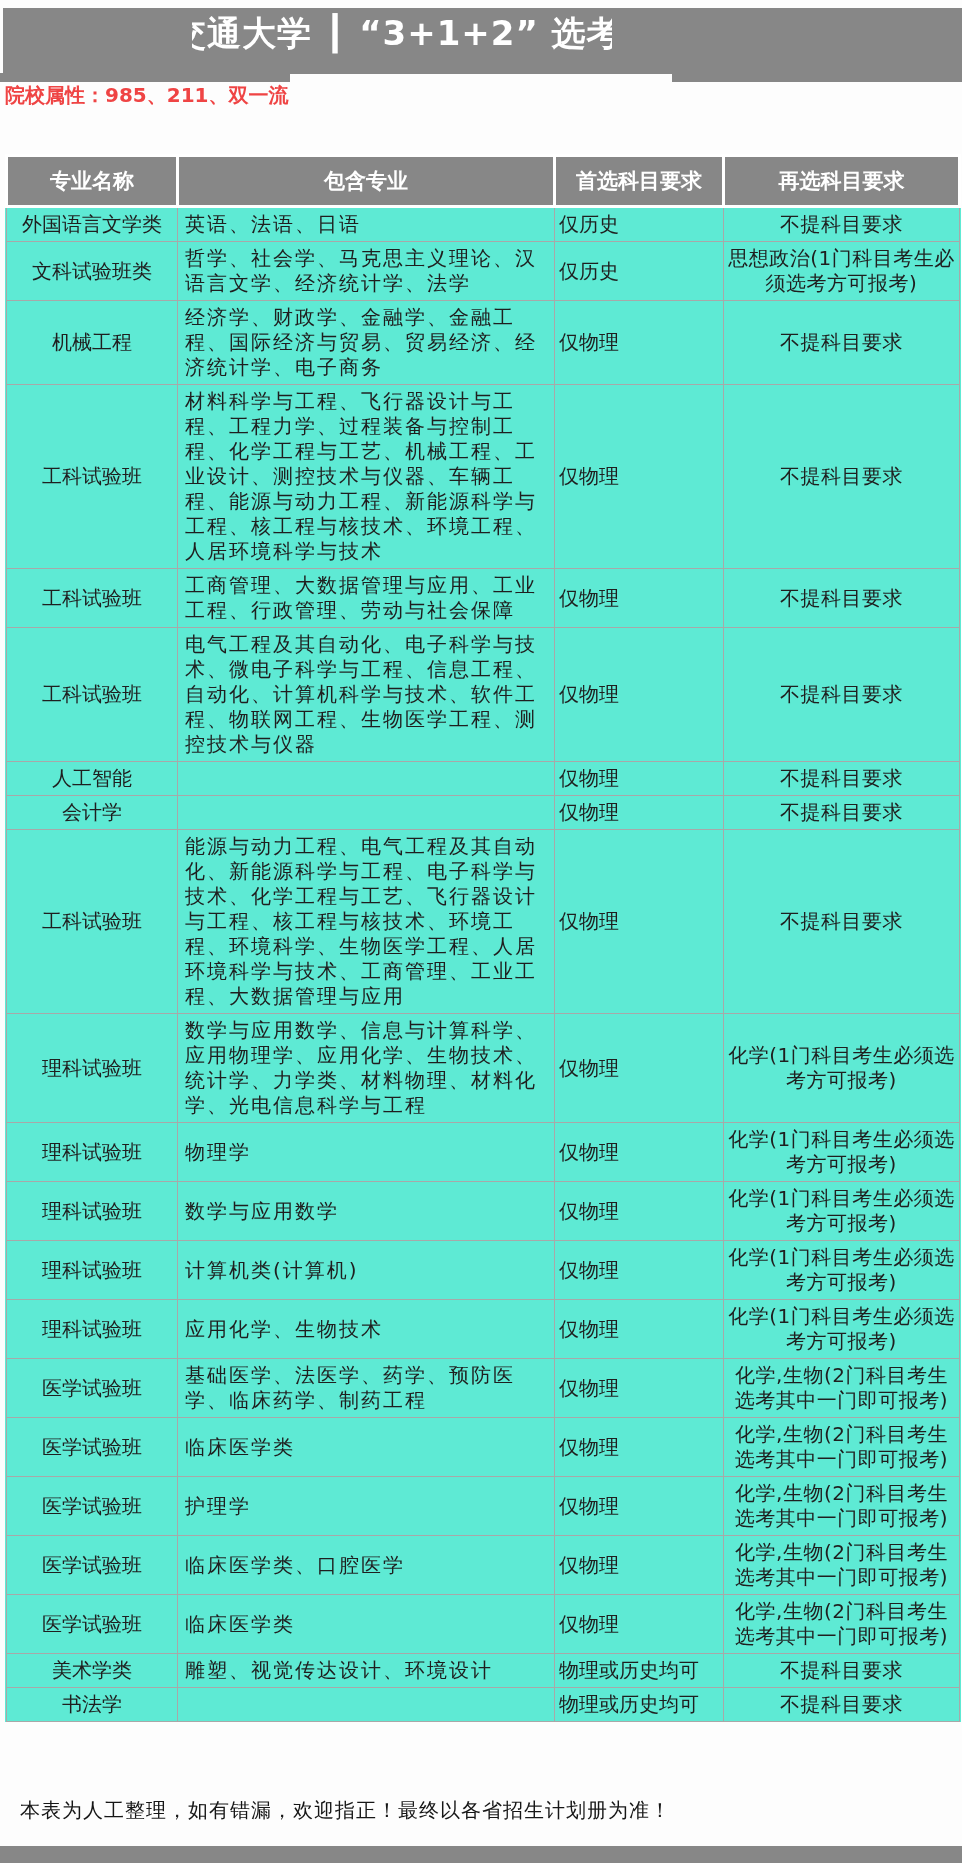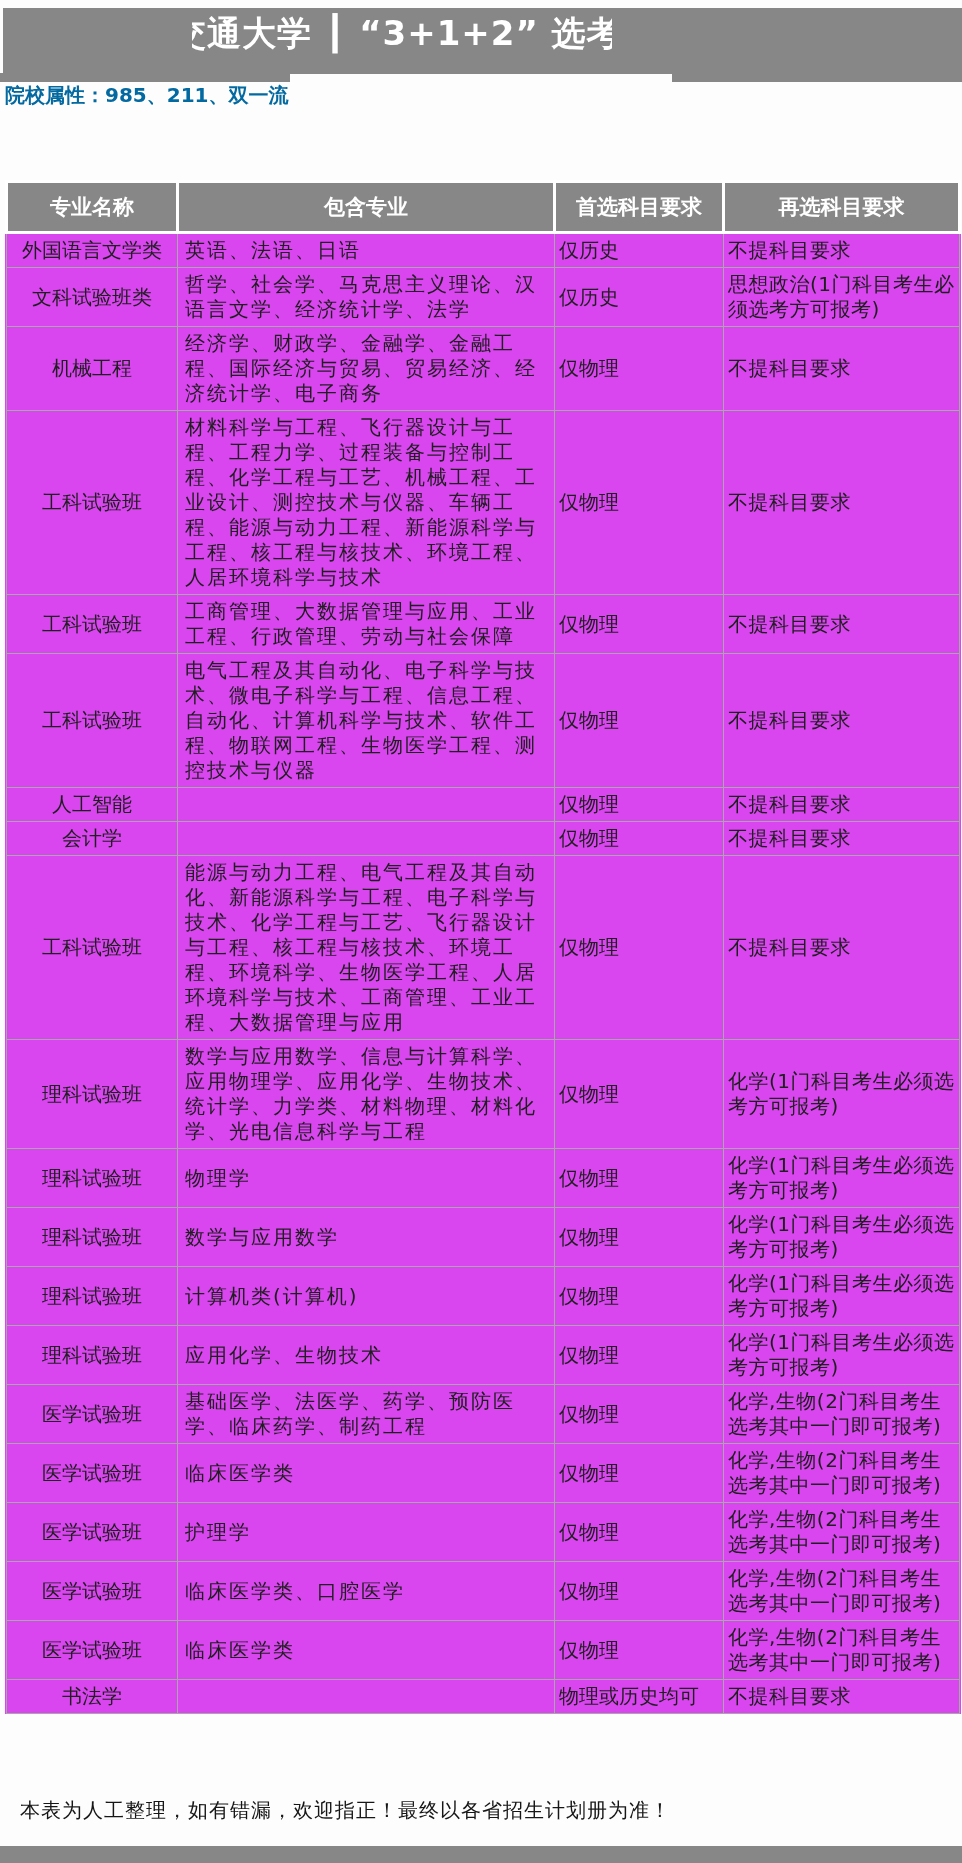--- a/index.html
+++ b/index.html
@@ -12,38 +12,38 @@
   .bar-tab{position:absolute;top:73px;height:9px;background:#878787;}
   .bar-tab.left{left:0;width:290px;}
   .bar-tab.right{left:672px;width:290px;}
   .title-clip{position:absolute;left:192px;top:11px;width:420px;height:46px;overflow:hidden;}
   .title-text{
     display:inline-block;white-space:nowrap;margin-left:-20px;
     font-size:34px;font-weight:bold;color:#ffffff;letter-spacing:1px;
   }
   
   .info{position:absolute;left:5px;top:82px;}
-  .info-line{font-size:20px;font-weight:bold;line-height:26px;color:#0369a1;}
+  .info-line{font-size:20px;font-weight:bold;line-height:26px;color:#ef4444;}
   
   .req-table{
-    position:absolute;left:5px;top:180px;width:953px;
-    border-collapse:collapse;table-layout:fixed;background:#d946ef;
+    position:absolute;left:5px;top:154px;width:953px;
+    border-collapse:collapse;table-layout:fixed;background:#5eead4;
   }
   .req-table th{
     background:#878787;color:#ffffff;font-size:21px;font-weight:bold;
     padding:10px 2px;border:3px solid #ffffff;text-align:center;
   }
   .req-table td{
     border:1px solid #a8a8a8;font-size:20px;line-height:25px;
     padding:4px 4px;vertical-align:middle;color:#1f1f1f;
   }
   td.c1{text-align:center;}
   td.c2{text-align:left;padding-left:7px;padding-right:5px;letter-spacing:2px;}
   td.c3{text-align:left;}
-  td.c4{text-align:left;letter-spacing:0.5px;}
+  td.c4{text-align:center;letter-spacing:0.5px;}
   
   .footer-note{position:absolute;left:20px;top:1797px;font-size:20px;letter-spacing:1px;color:#161616;}
   .bottom-strip{position:absolute;left:0;bottom:0;width:962px;height:17px;background:#878787;}
 </style>
 </head>
 <body>
 
 <div class="page">
 
   <div class="title-bar"></div>
@@ -181,20 +181,26 @@
     <td class="c3">仅物理</td>
     <td class="c4">化学,生物(2门科目考生选考其中一门即可报考)</td>
   </tr>
         <tr>
     <td class="c1">医学试验班</td>
     <td class="c2">临床医学类</td>
     <td class="c3">仅物理</td>
     <td class="c4">化学,生物(2门科目考生选考其中一门即可报考)</td>
   </tr>
         <tr>
+    <td class="c1">美术学类</td>
+    <td class="c2">雕塑、视觉传达设计、环境设计</td>
+    <td class="c3">物理或历史均可</td>
+    <td class="c4">不提科目要求</td>
+  </tr>
+        <tr>
     <td class="c1">书法学</td>
     <td class="c2"></td>
     <td class="c3">物理或历史均可</td>
     <td class="c4">不提科目要求</td>
   </tr>
       </tbody>
   </table>
 
   <div class="footer-note">本表为人工整理，如有错漏，欢迎指正！最终以各省招生计划册为准！</div>
   <div class="bottom-strip"></div>

